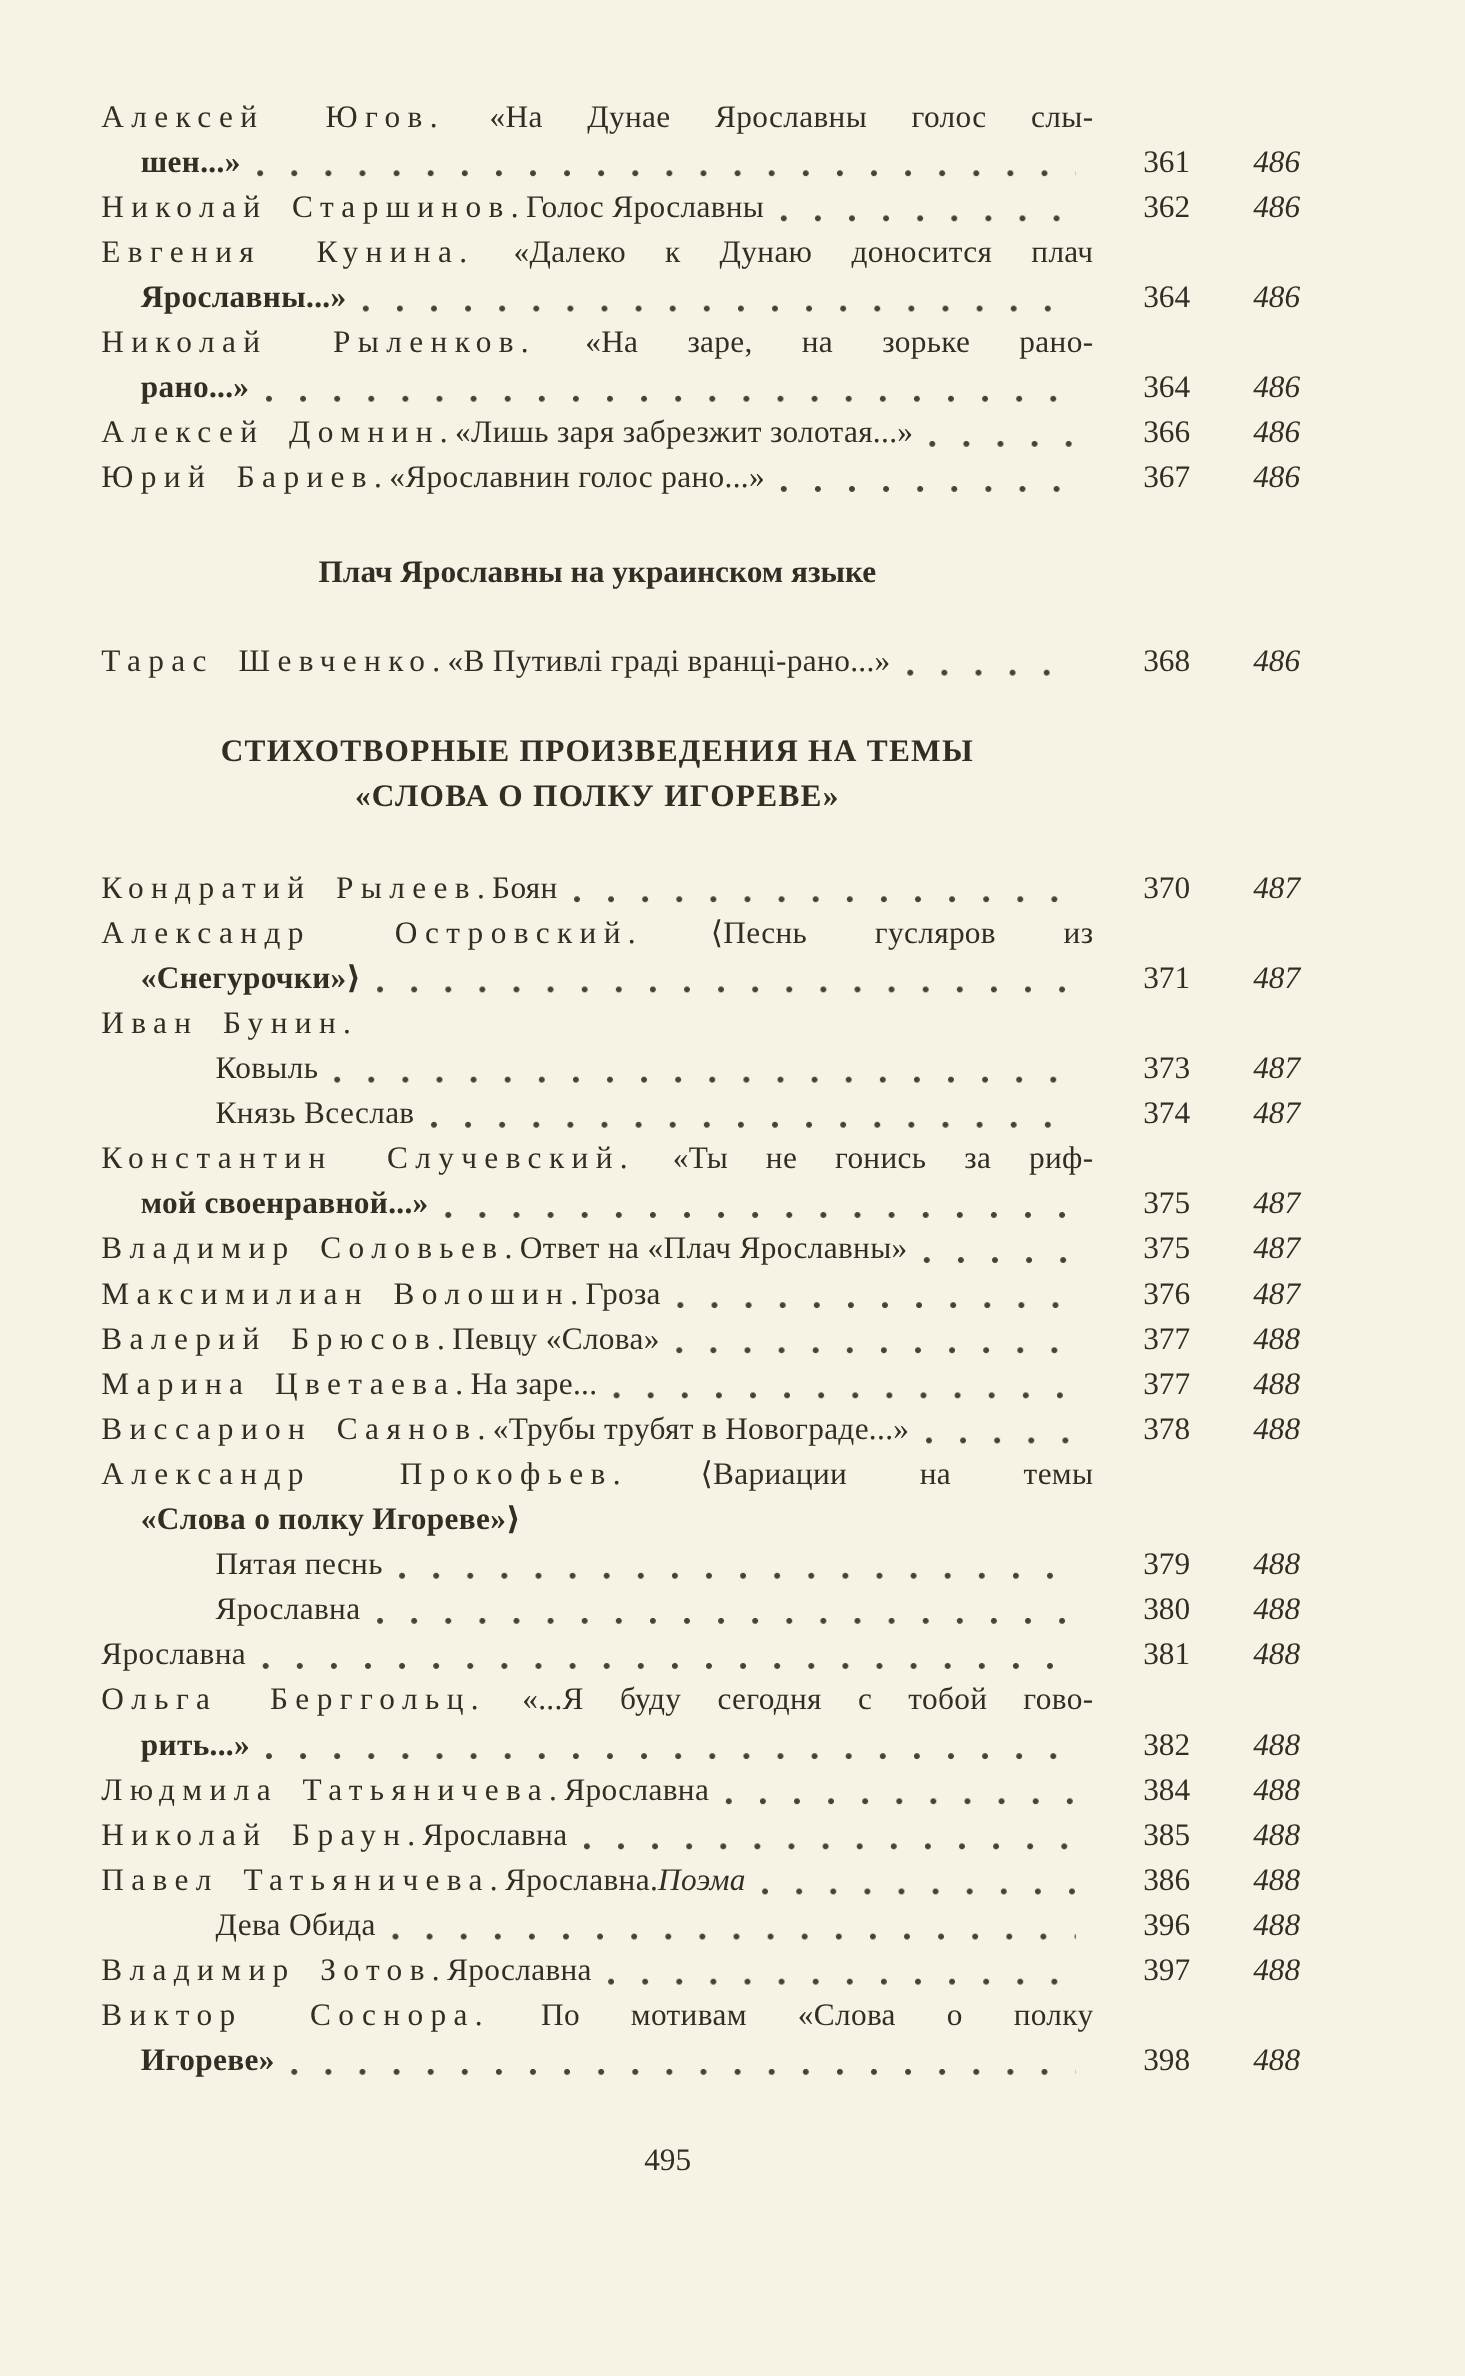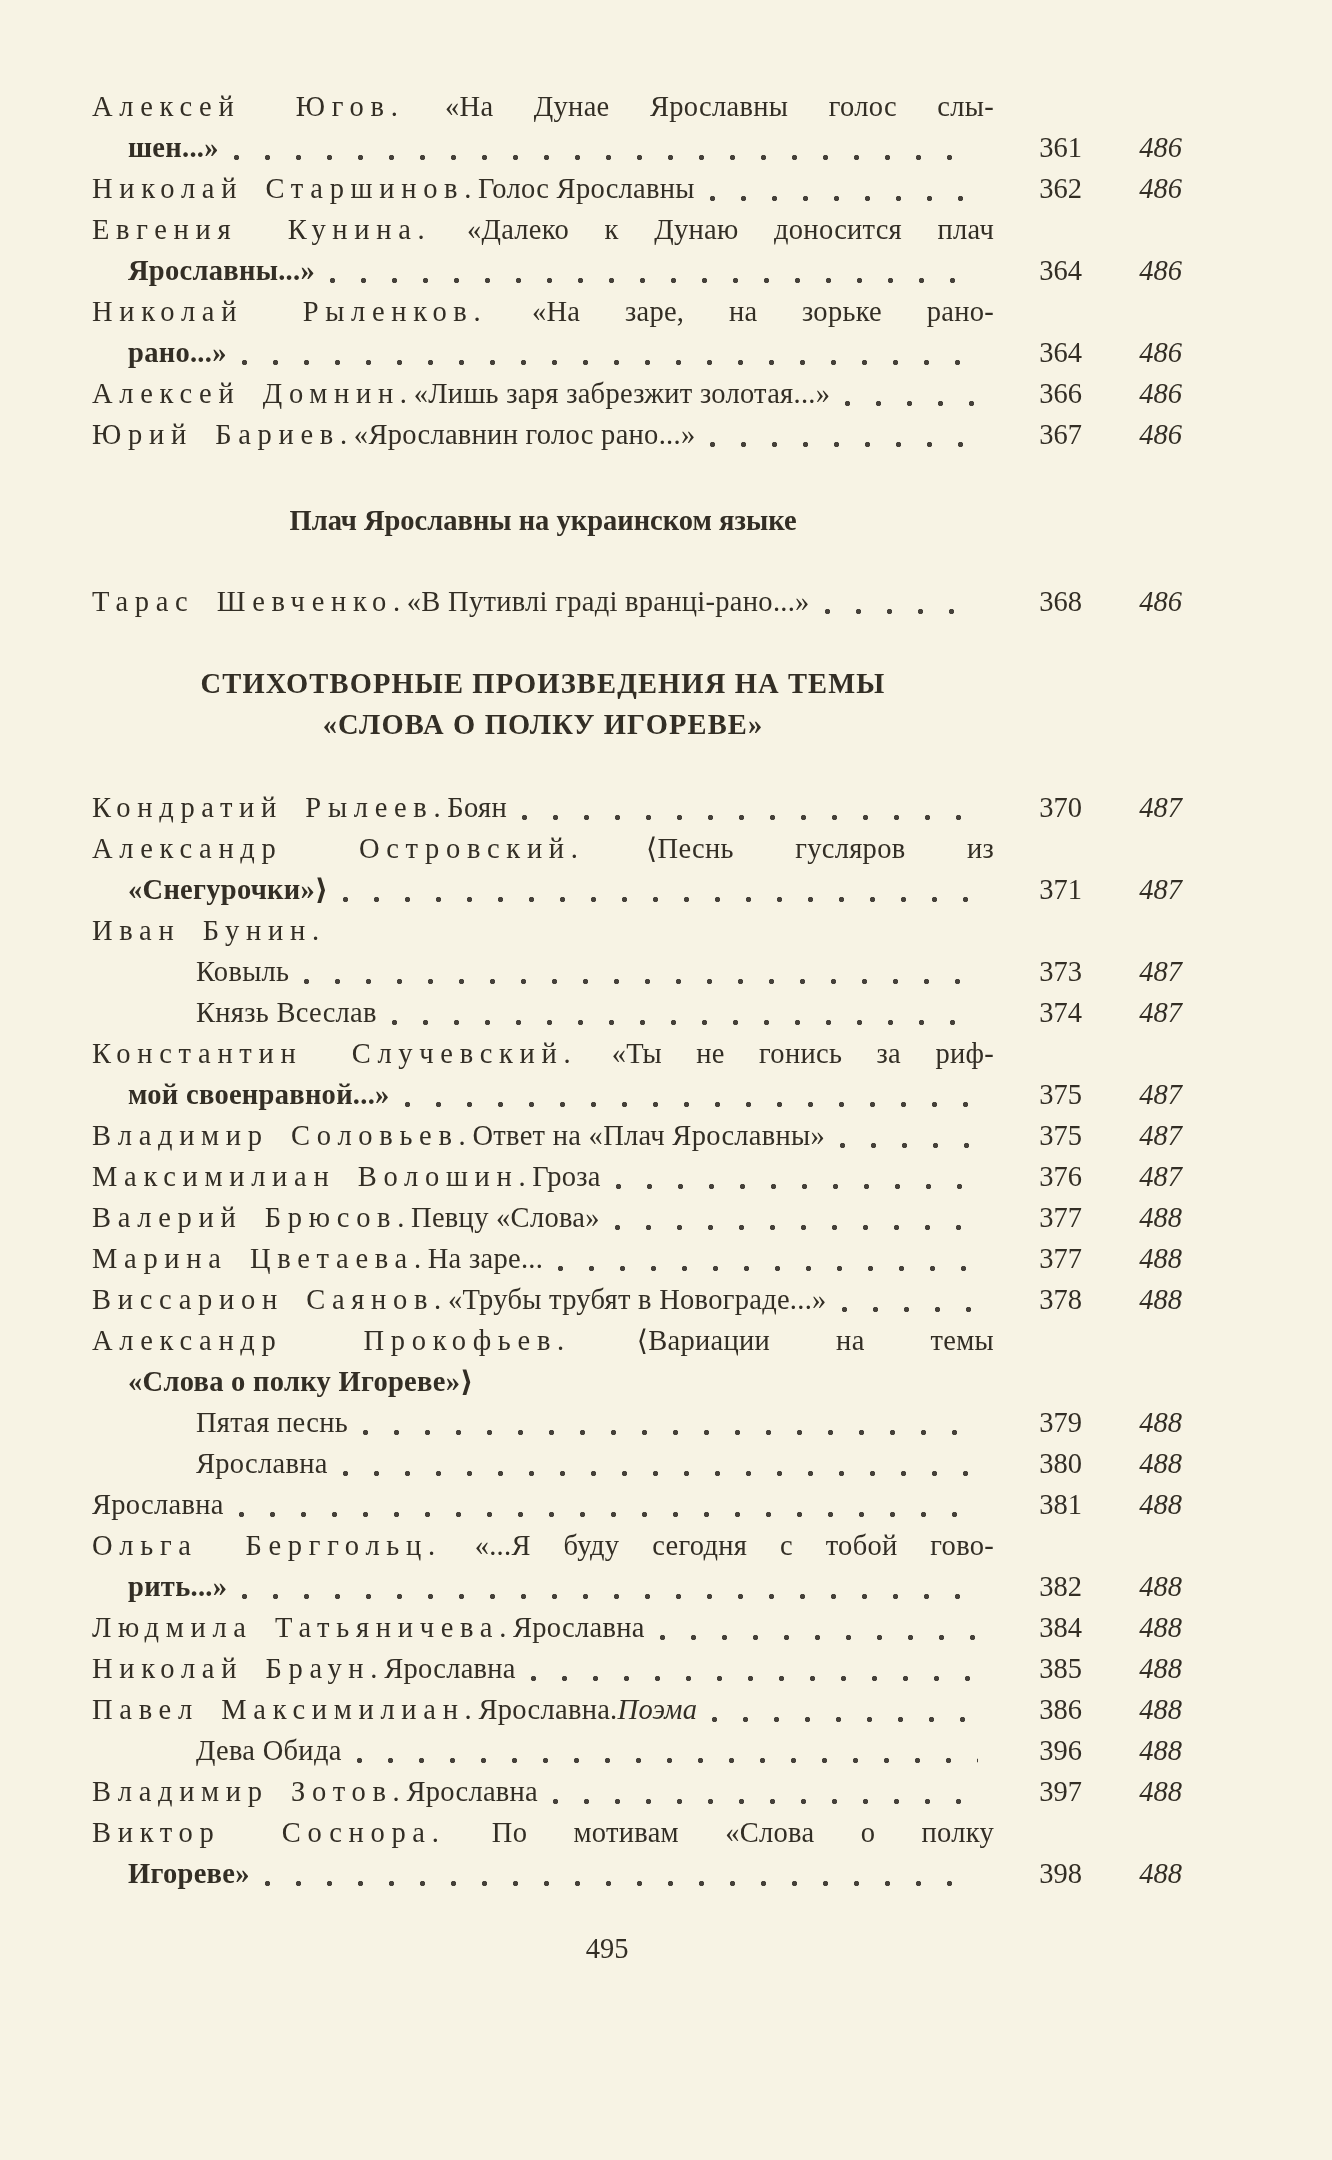--- a/index.html
+++ b/index.html
@@ -29,21 +29,21 @@
   .cm{width:100px;text-align:right;flex:0 0 auto;font-style:italic;}
   .h-sub{
     font-weight:bold;text-align:center;font-size:28.5px;line-height:41px;
     margin:45px 0 40px;padding-right:188px;
   }
   .h-caps{
     font-weight:bold;text-align:center;font-size:28.5px;line-height:41px;
     margin:41px 0 42px;padding-right:188px;letter-spacing:0.04em;
   }
   .footer{
-    text-align:center;margin-top:34px;font-size:28.5px;line-height:41px;
+    text-align:center;margin-top:50px;font-size:28.5px;line-height:41px;
     padding-right:60px;
   }
 </style>
 </head>
 <body>
 
 <div class="page-inner">
   <div>
       <div class="row justify">
         <div class="txt"><span class="author">Алексей Югов.</span><span class="plain"> «На Дунае Ярославны голос слы-</span></div>
@@ -290,21 +290,21 @@
         <div class="txt">
           <span class="author">Николай Браун.</span>
           <span class="plain"> Ярославна</span>
           <span class="leader"></span>
         </div>
         <div class="pg">385</div>
         <div class="cm">488</div>
       </div>
       <div class="row">
         <div class="txt">
-          <span class="author">Павел Максимилиан.</span>
+          <span class="author">Павел Татьяничева.</span>
           <span class="plain"> Ярославна. </span>
           <span class="plain it">Поэма</span>
           <span class="leader"></span>
         </div>
         <div class="pg">386</div>
         <div class="cm">488</div>
       </div>
       <div class="row ind2">
         <div class="txt">
           <span class="plain">Дева Обида</span>

